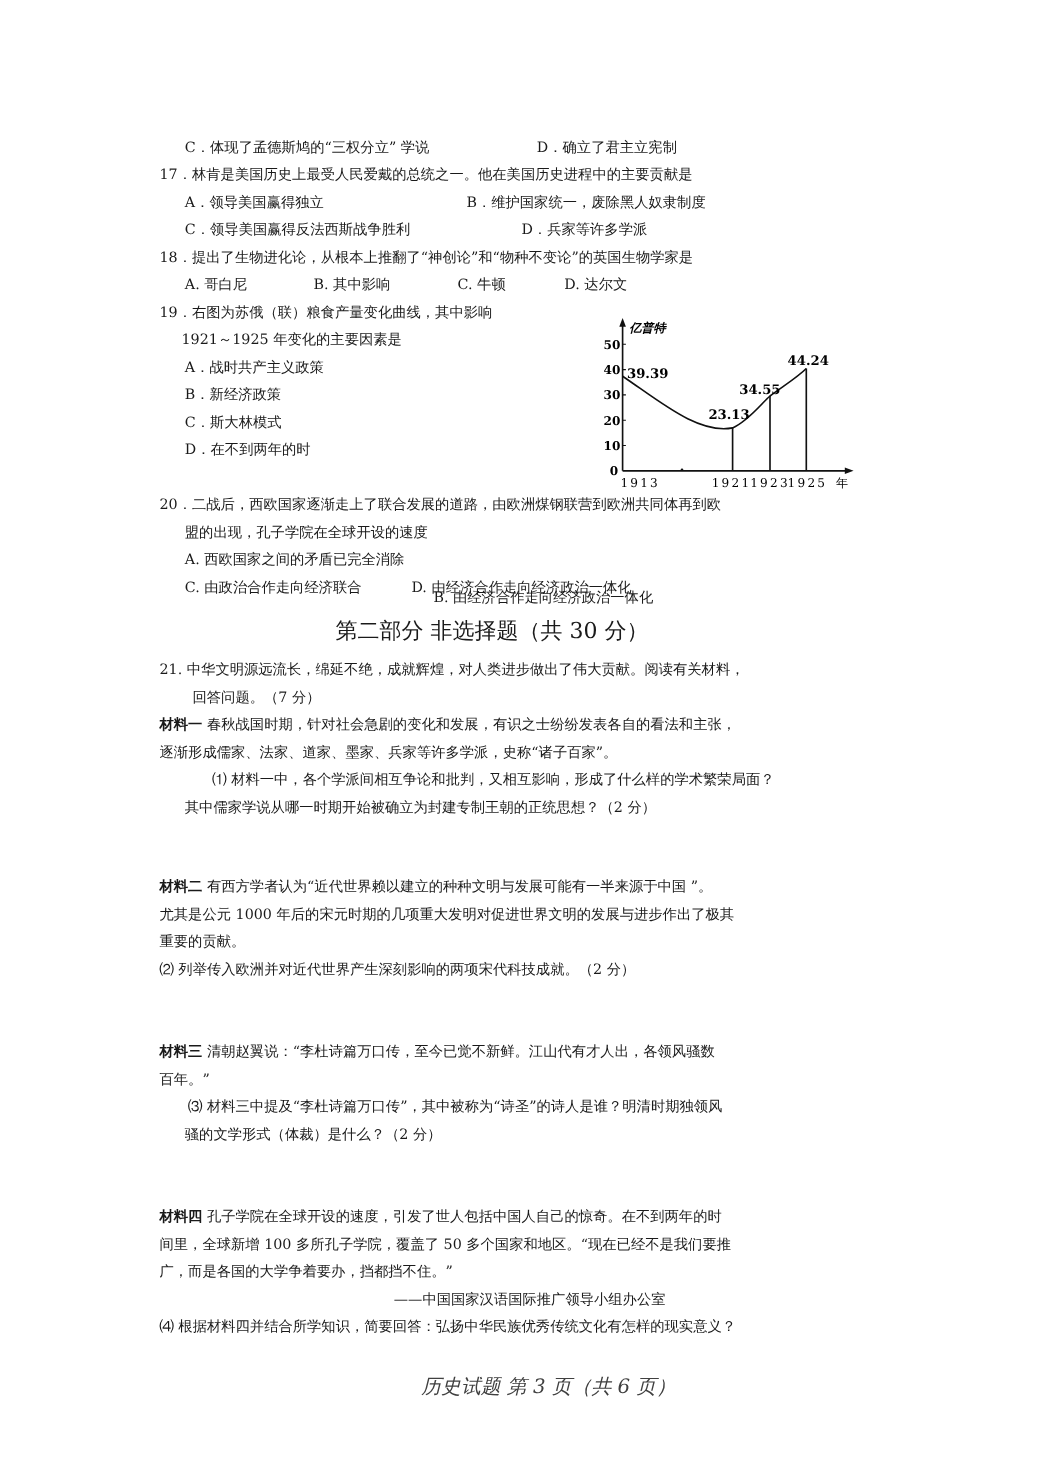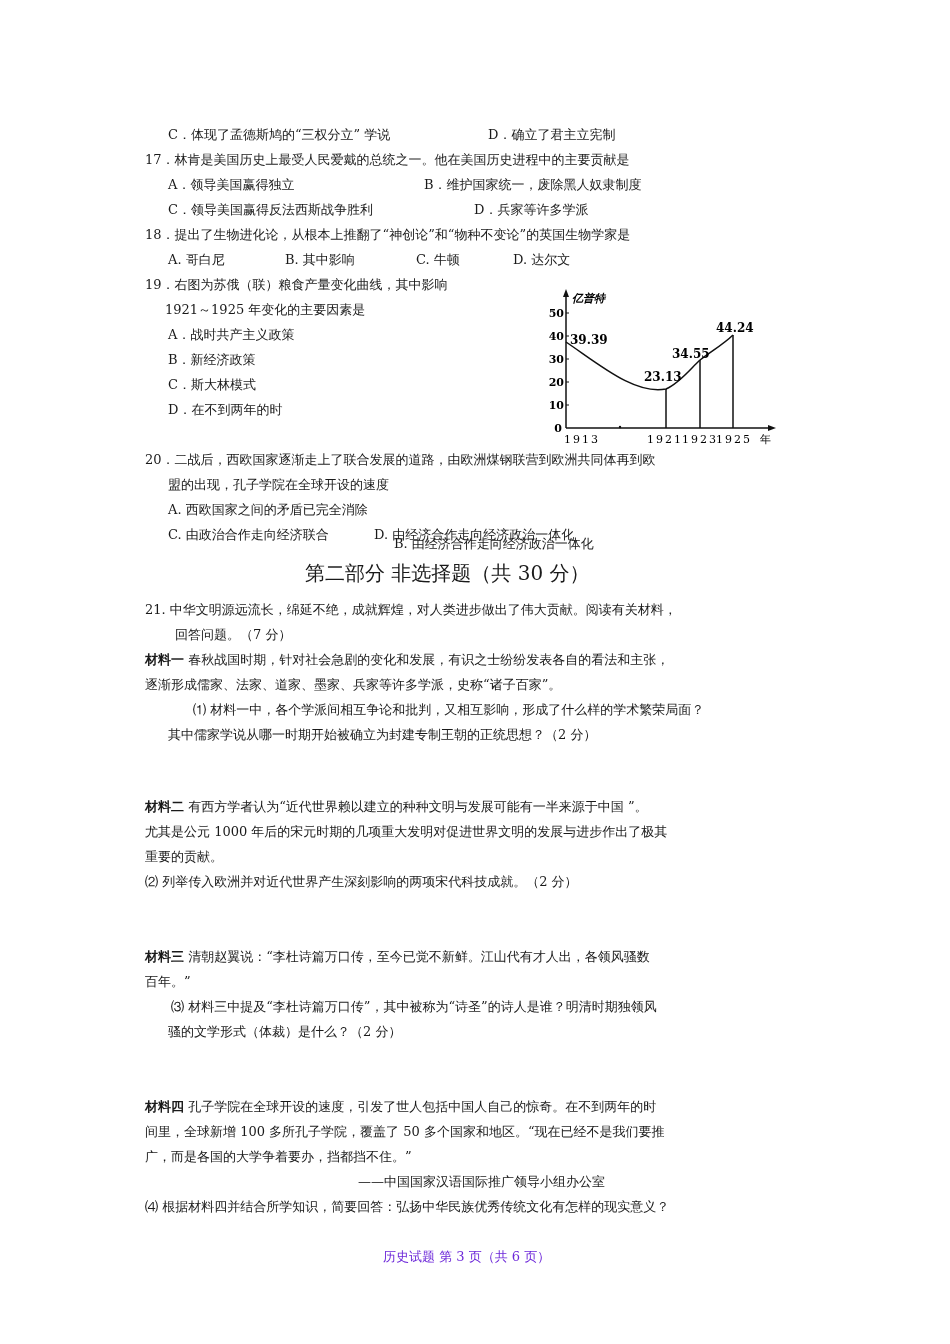--- a/index.html
+++ b/index.html
@@ -8,21 +8,21 @@
     font-family: "DejaVu Serif", "Liberation Serif", serif;
     color: #1a1a1a;
   }
   .line {
     position: absolute; font-size: 13px; line-height: 20px; white-space: nowrap;
   }
   .bold { font-weight: bold; }
   .title {
     position: absolute; font-size: 20px; line-height: 26px; white-space: nowrap;
   }
-  .footer { position: absolute; font-size: 13px; white-space: nowrap; color: #6d28d9; }
+  .footer { position: absolute; font-size: 18px; white-space: nowrap; color: #404040; font-style: italic; }
   .chart { position: absolute; left: 540px; top: 285px; width: 250px; height: 165px; }
   .chart svg text { font-family: "DejaVu Serif", "Liberation Serif", serif; }
 </style>
 </head>
 <body>
 
 <div class="line" style="left:168px; top:125px;">C．体现了孟德斯鸠的“三权分立” 学说</div>
 <div class="line" style="left:488px; top:125px;">D．确立了君主立宪制</div>
 
 <div class="line" style="left:145px; top:150px;">17．林肯是美国历史上最受人民爱戴的总统之一。他在美国历史进程中的主要贡献是</div>

